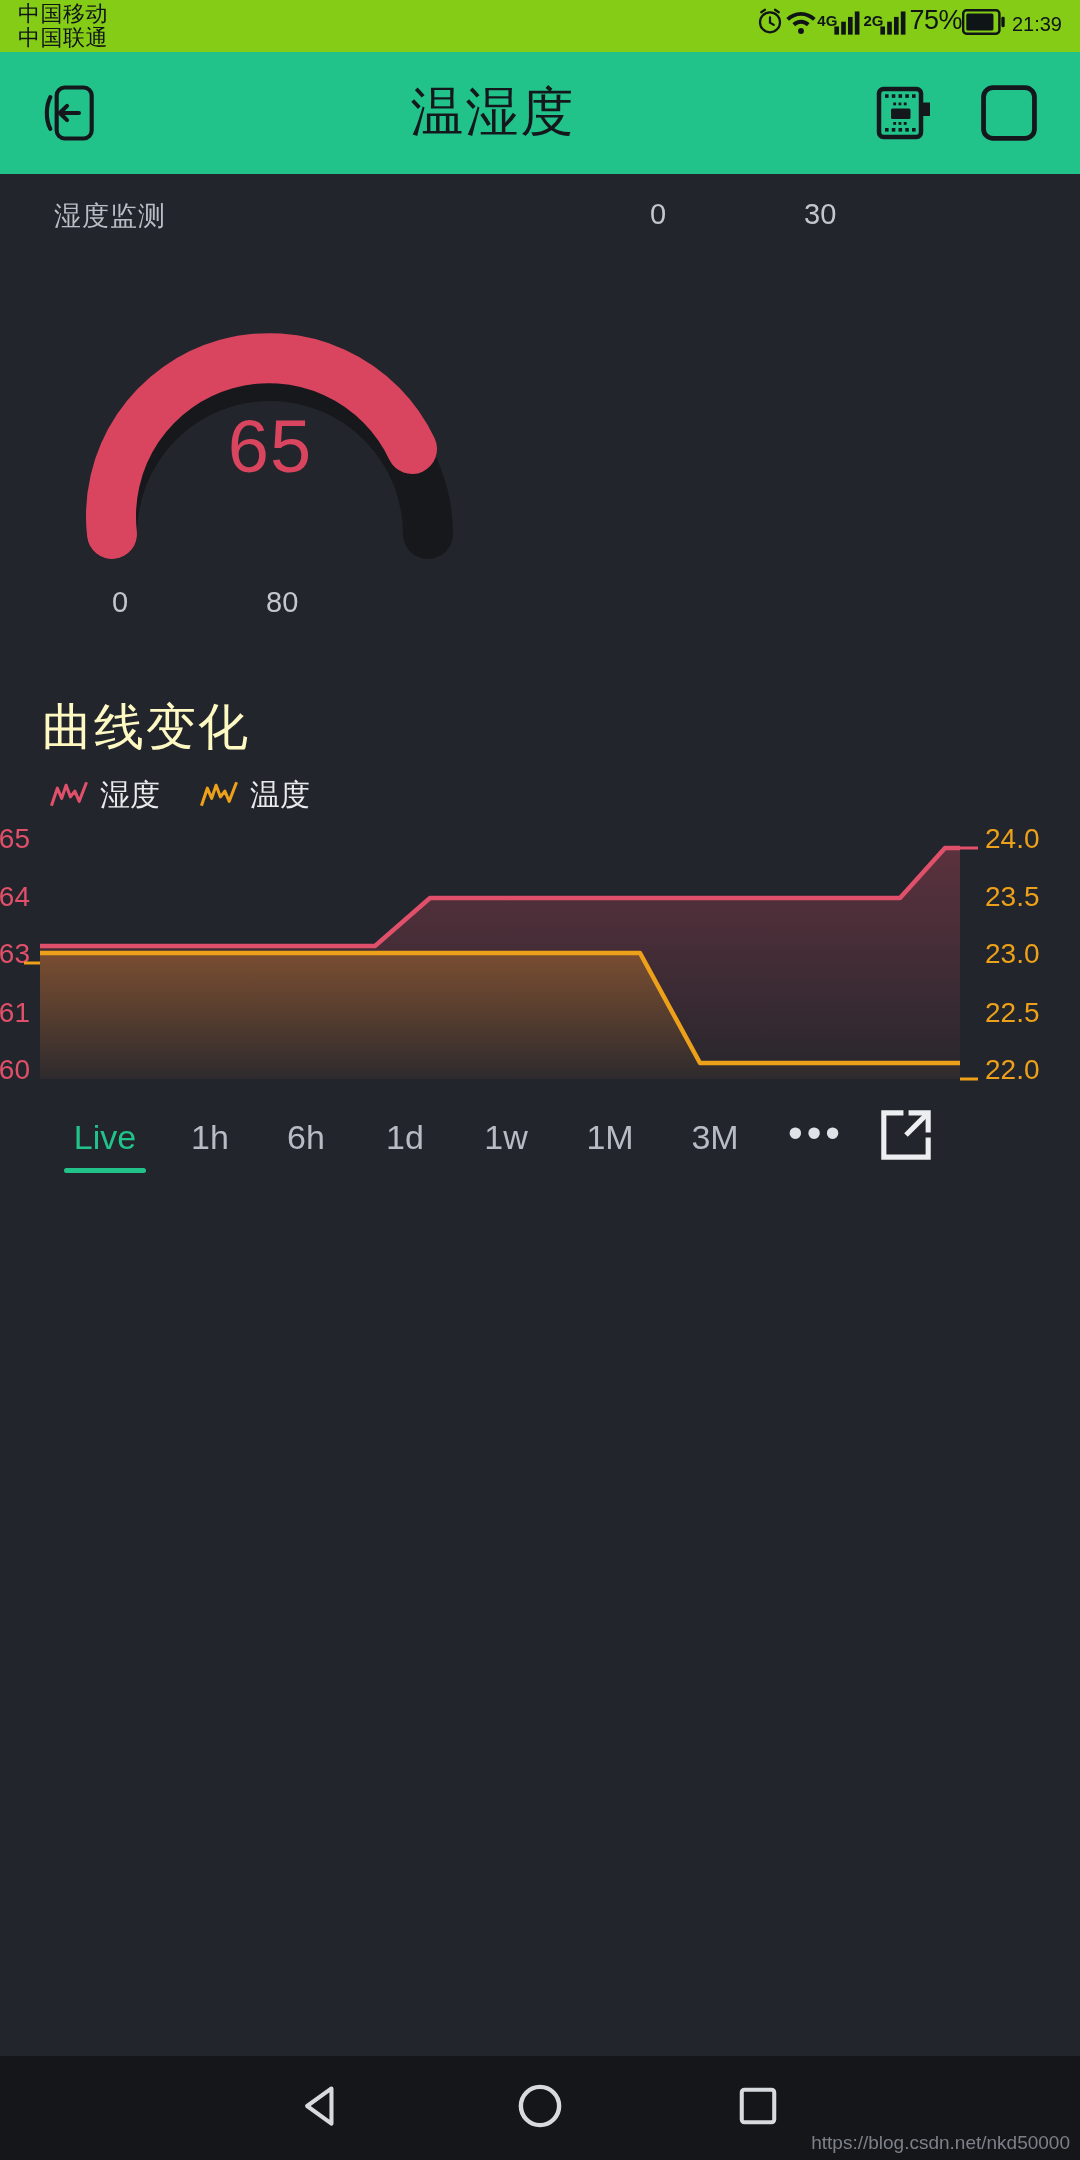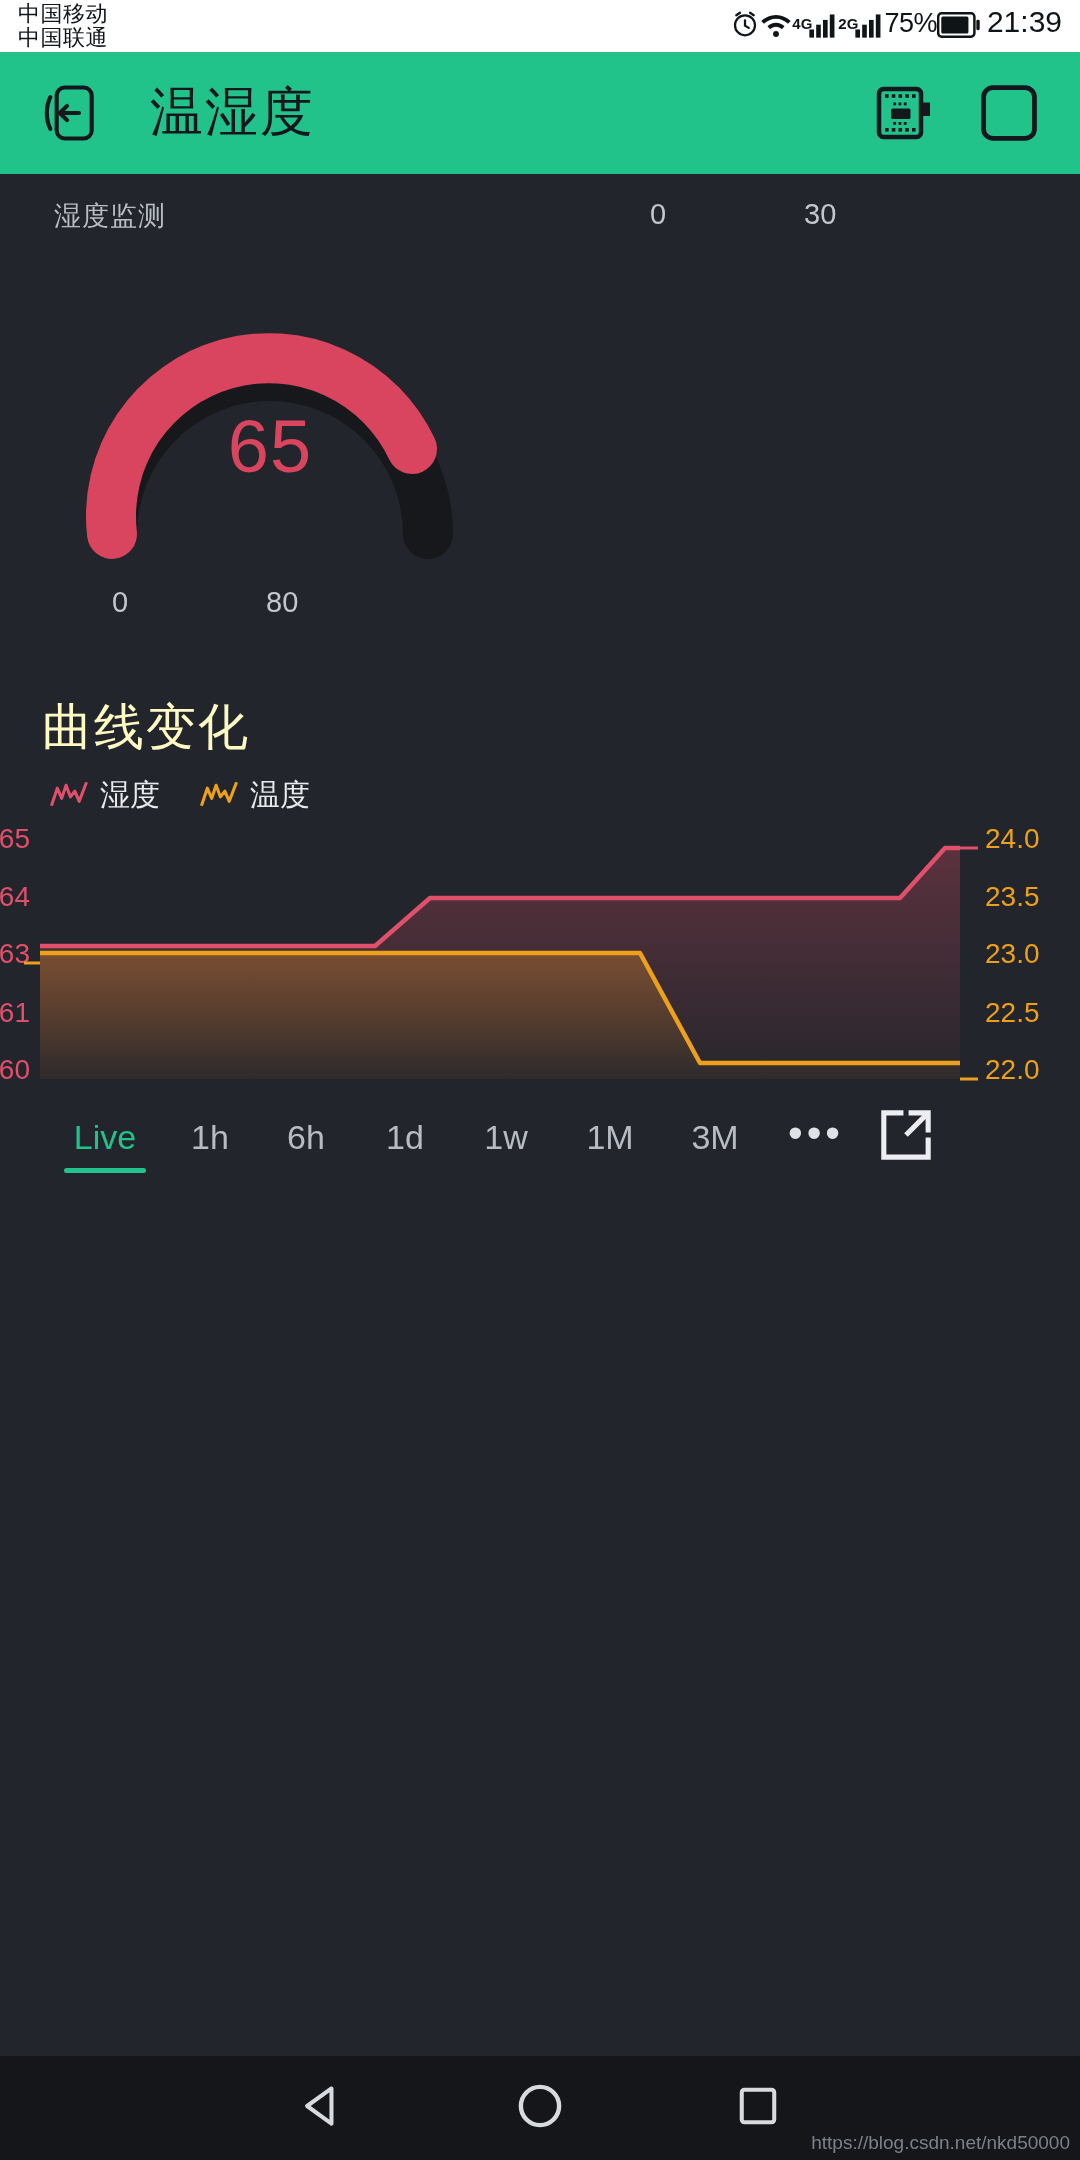--- a/index.html
+++ b/index.html
@@ -6,36 +6,36 @@
   html,body { width:1080px; height:2160px; }
   body {
     background:#22252b;
     font-family:"Liberation Sans","DejaVu Sans",sans-serif;
     overflow:hidden;
     position:relative;
   }
 
   
   .statusbar {
-    height:52px; background:#ffffff;
+    height:52px; background:#84cc16;
     display:flex; align-items:flex-start; justify-content:space-between;
     padding:0 18px; position:relative;
   }
   .carriers { display:flex; flex-direction:column; line-height:1.08; padding-top:2px; }
   .carrier { color:#0f1417; font-size:22px; letter-spacing:.5px; }
   .sysicons { display:flex; align-items:flex-end; gap:0; padding-top:5px; }
   .sysicons svg { display:block; }
   .battpct { color:#0f1417; font-size:27px; letter-spacing:-.5px; }
-  .clock { color:#0f1417; font-size:30px; letter-spacing:0; margin-left:6px; }
+  .clock { color:#0f1417; font-size:20px; letter-spacing:0; margin-left:6px; }
   .netlabel { color:#0f1417; font-size:15px; font-weight:bold; position:relative; top:-7px; margin-right:-4px;}
 
   
   .appbar {
     height:122px; background:#22c38a;
-    display:flex; align-items:center; padding:0 32px; gap:0;
+    display:flex; align-items:center; padding:0 32px; gap:0;text-align:center;
   }
   .appbar-title {
     color:#14181c; font-size:53px; margin-left:40px; letter-spacing:2px;
     flex:1;
   }
   .appbar-icon { width:78px; height:78px; display:flex; align-items:center; justify-content:center; }
   .appbar-icon.right { margin-left:28px; }
 
   
   .gauges { display:flex; padding:24px 0 0 0; }

